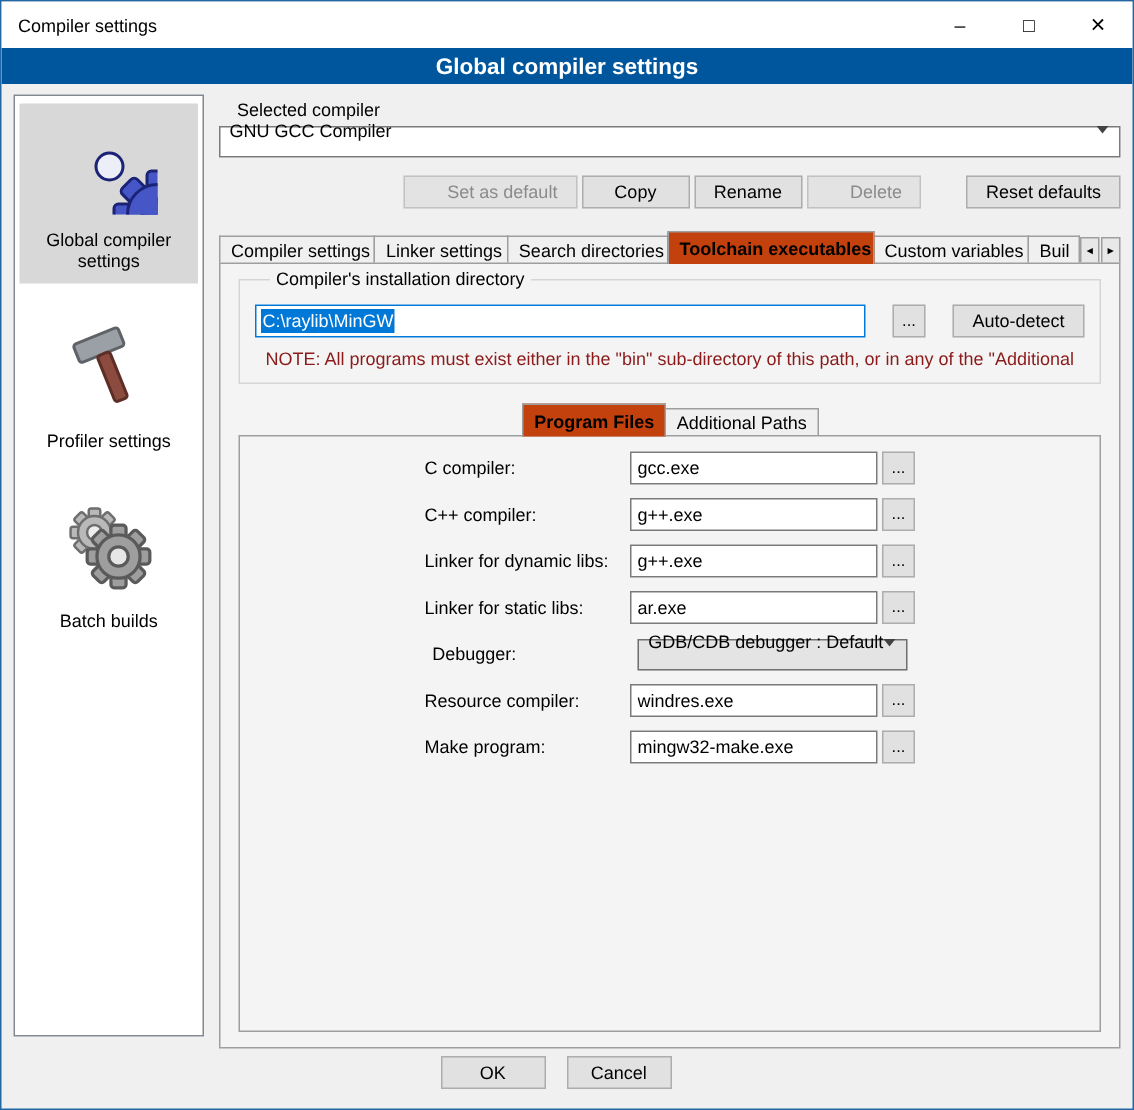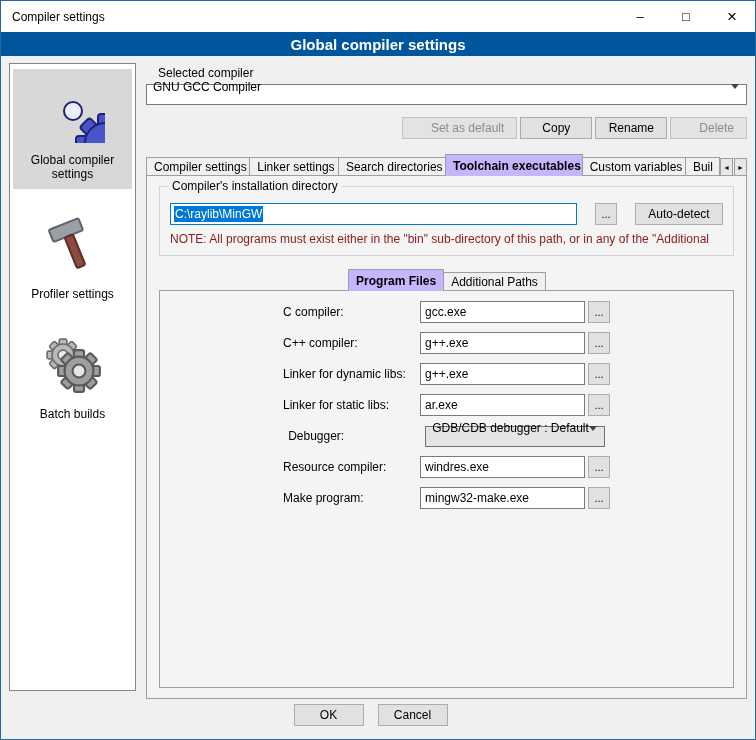--- a/index.html
+++ b/index.html
@@ -46,41 +46,41 @@
   .btn-row { display:flex; justify-content:flex-end; margin-top:12px; gap:3px; }
   .btn.wide { min-width:109px; }
   .btn.mid  { min-width:72px; }
   .btn.reset { min-width:90px; margin-left:27px; }
 
   
   .tabbar { display:flex; align-items:flex-end; margin-top:15px; height:22px; }
   .tab { height:19px; padding:0 7px; display:flex; align-items:center; background:#F0F0F0;
          border:1px solid #9E9E9E; border-bottom:none; margin-right:-1px; white-space:nowrap;
          overflow:hidden; cursor:default; }
-  .tab.active { height:22px; background:#c4b5fd; font-weight:bold; position:relative; z-index:3; }
+  .tab.active { height:22px; background:#c2410c; font-weight:bold; position:relative; z-index:3; }
   .tab.clipped { max-width:43px; }
   .tab-arrows { margin-left:auto; display:flex; }
   .tab-arrow { width:13px; height:18px; border:1px solid #9E9E9E; background:#E8E8E8; font-size:7px;
                display:flex; align-items:center; justify-content:center; margin-left:1px; cursor:default; }
 
   .tabpanel { flex:1; border:1px solid #9E9E9E; background:#F4F4F4; margin-top:-1px; position:relative; z-index:2;
               padding:10px 12px 10px 12px; display:flex; flex-direction:column; min-height:0; }
 
   
   .groupbox { border:1px solid #D5D5D5; position:relative; padding:16px 10px 9px 10px; }
-  .groupbox-legend { position:absolute; top:-8px; left:8px; background:#F4F4F4; padding:0 4px; }
+  .groupbox-legend { position:absolute; top:-8px; left:20px; background:#F4F4F4; padding:0 4px; }
 
   .dir-row { display:flex; gap:18px; align-items:center; }
   .path-input { flex:1; height:22px; border:1px solid #0078D7; background:#fff; display:flex;
                 align-items:center; padding:0 3px; overflow:hidden; white-space:nowrap; }
   .path-input .sel { background:#0078D7; color:#fff; padding:1px 1px; }
   .browse-btn { width:22px; height:22px; background:#E1E1E1; border:1px solid #ADADAD; font-family:inherit;
                 font-size:11px; cursor:default; flex:0 0 22px; line-height:10px; }
   .autodetect-btn { min-width:88px; }
-  .note { color:#8B1A1A; margin-top:7px; white-space:nowrap; overflow:hidden; }
+  .note { color:#8B1A1A; margin-top:7px; white-space:nowrap; overflow:hidden;text-align:center; }
 
   
   .subtabbar { display:flex; align-items:flex-end; margin-top:13px; height:22px;justify-content:center; }
   .subpanel { flex:1; border:1px solid #9E9E9E; background:#F4F4F4; margin-top:-1px;
               padding:10px 13px; display:flex; flex-direction:column; gap:9px;align-items:center; }
 
   .field-row { display:flex; align-items:center; gap:3px; height:22px; flex:0 0 22px; }
   .field-label { width:134px; flex:0 0 134px; }
   .text-input { flex:1; height:22px; border:1px solid #7A7A7A; background:#fff; font-family:inherit;
                 font-size:12px; padding:0 4px; min-width:0; }
@@ -160,20 +160,21 @@
       <div class="combo">
         <span>GNU GCC Compiler</span>
         <span class="chev"></span>
       </div>
 
       <div class="btn-row">
         <button class="btn wide" disabled="">Set as default</button>
         <button class="btn mid">Copy</button>
         <button class="btn mid">Rename</button>
         <button class="btn mid" disabled="">Delete</button>
+        <button class="btn reset">Reset defaults</button>
       </div>
 
       <div class="tabbar">
         <div class="tab">Compiler settings</div>
         <div class="tab">Linker settings</div>
         <div class="tab">Search directories</div>
         <div class="tab active">Toolchain executables</div>
         <div class="tab">Custom variables</div>
         <div class="tab clipped">Buil</div>
         <div class="tab-arrows">

